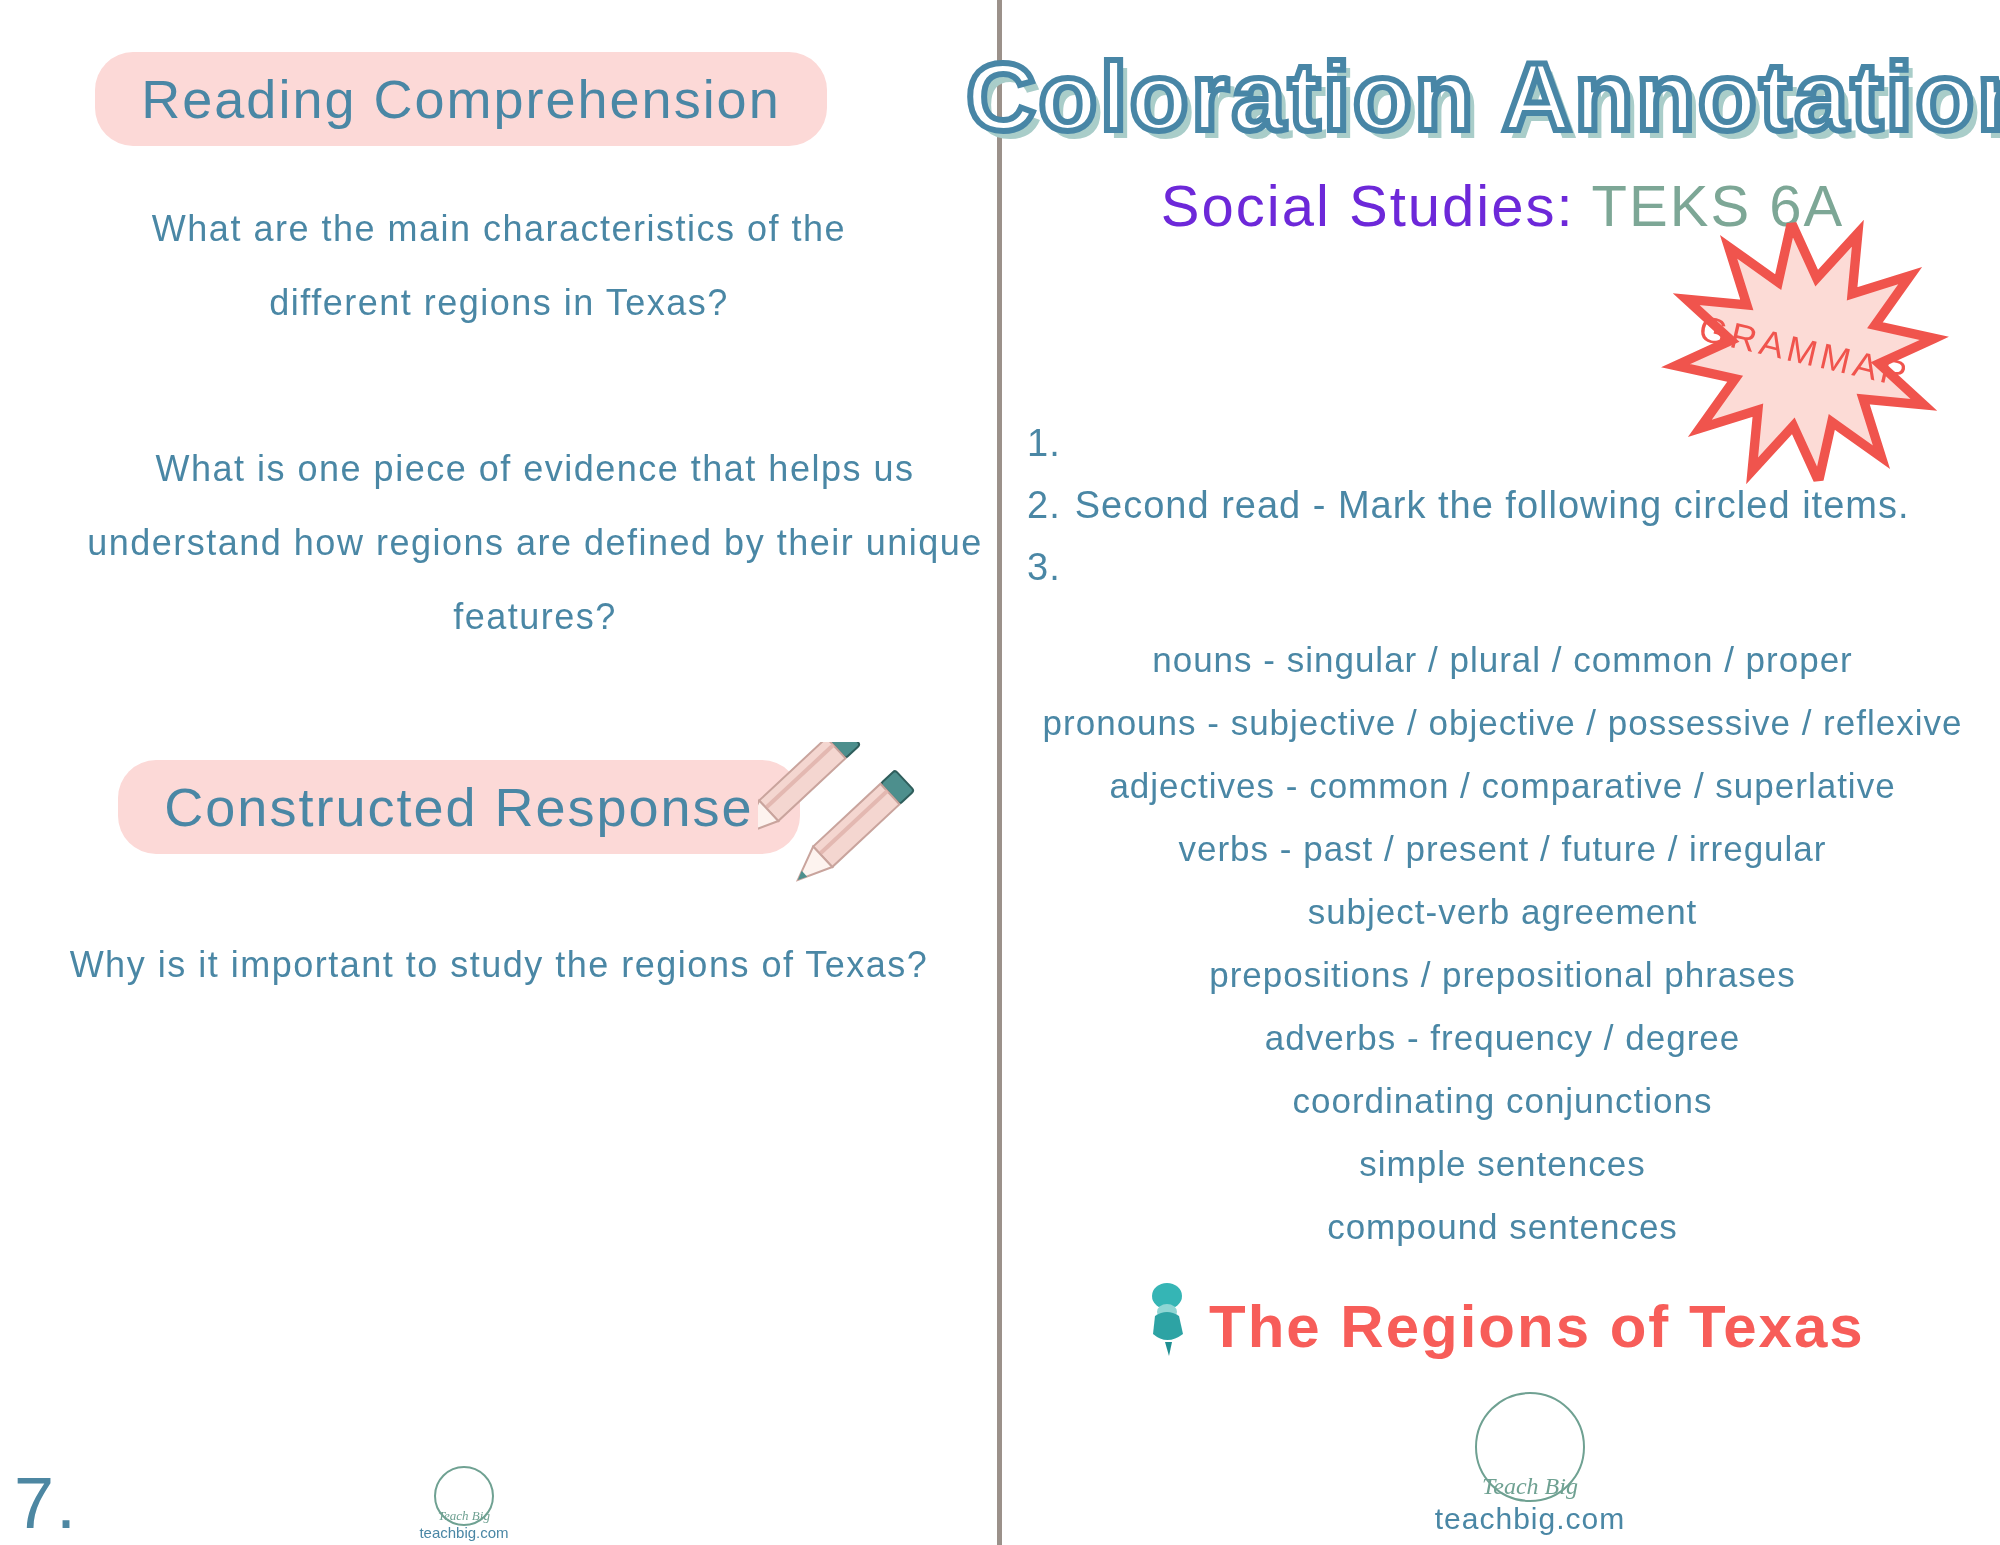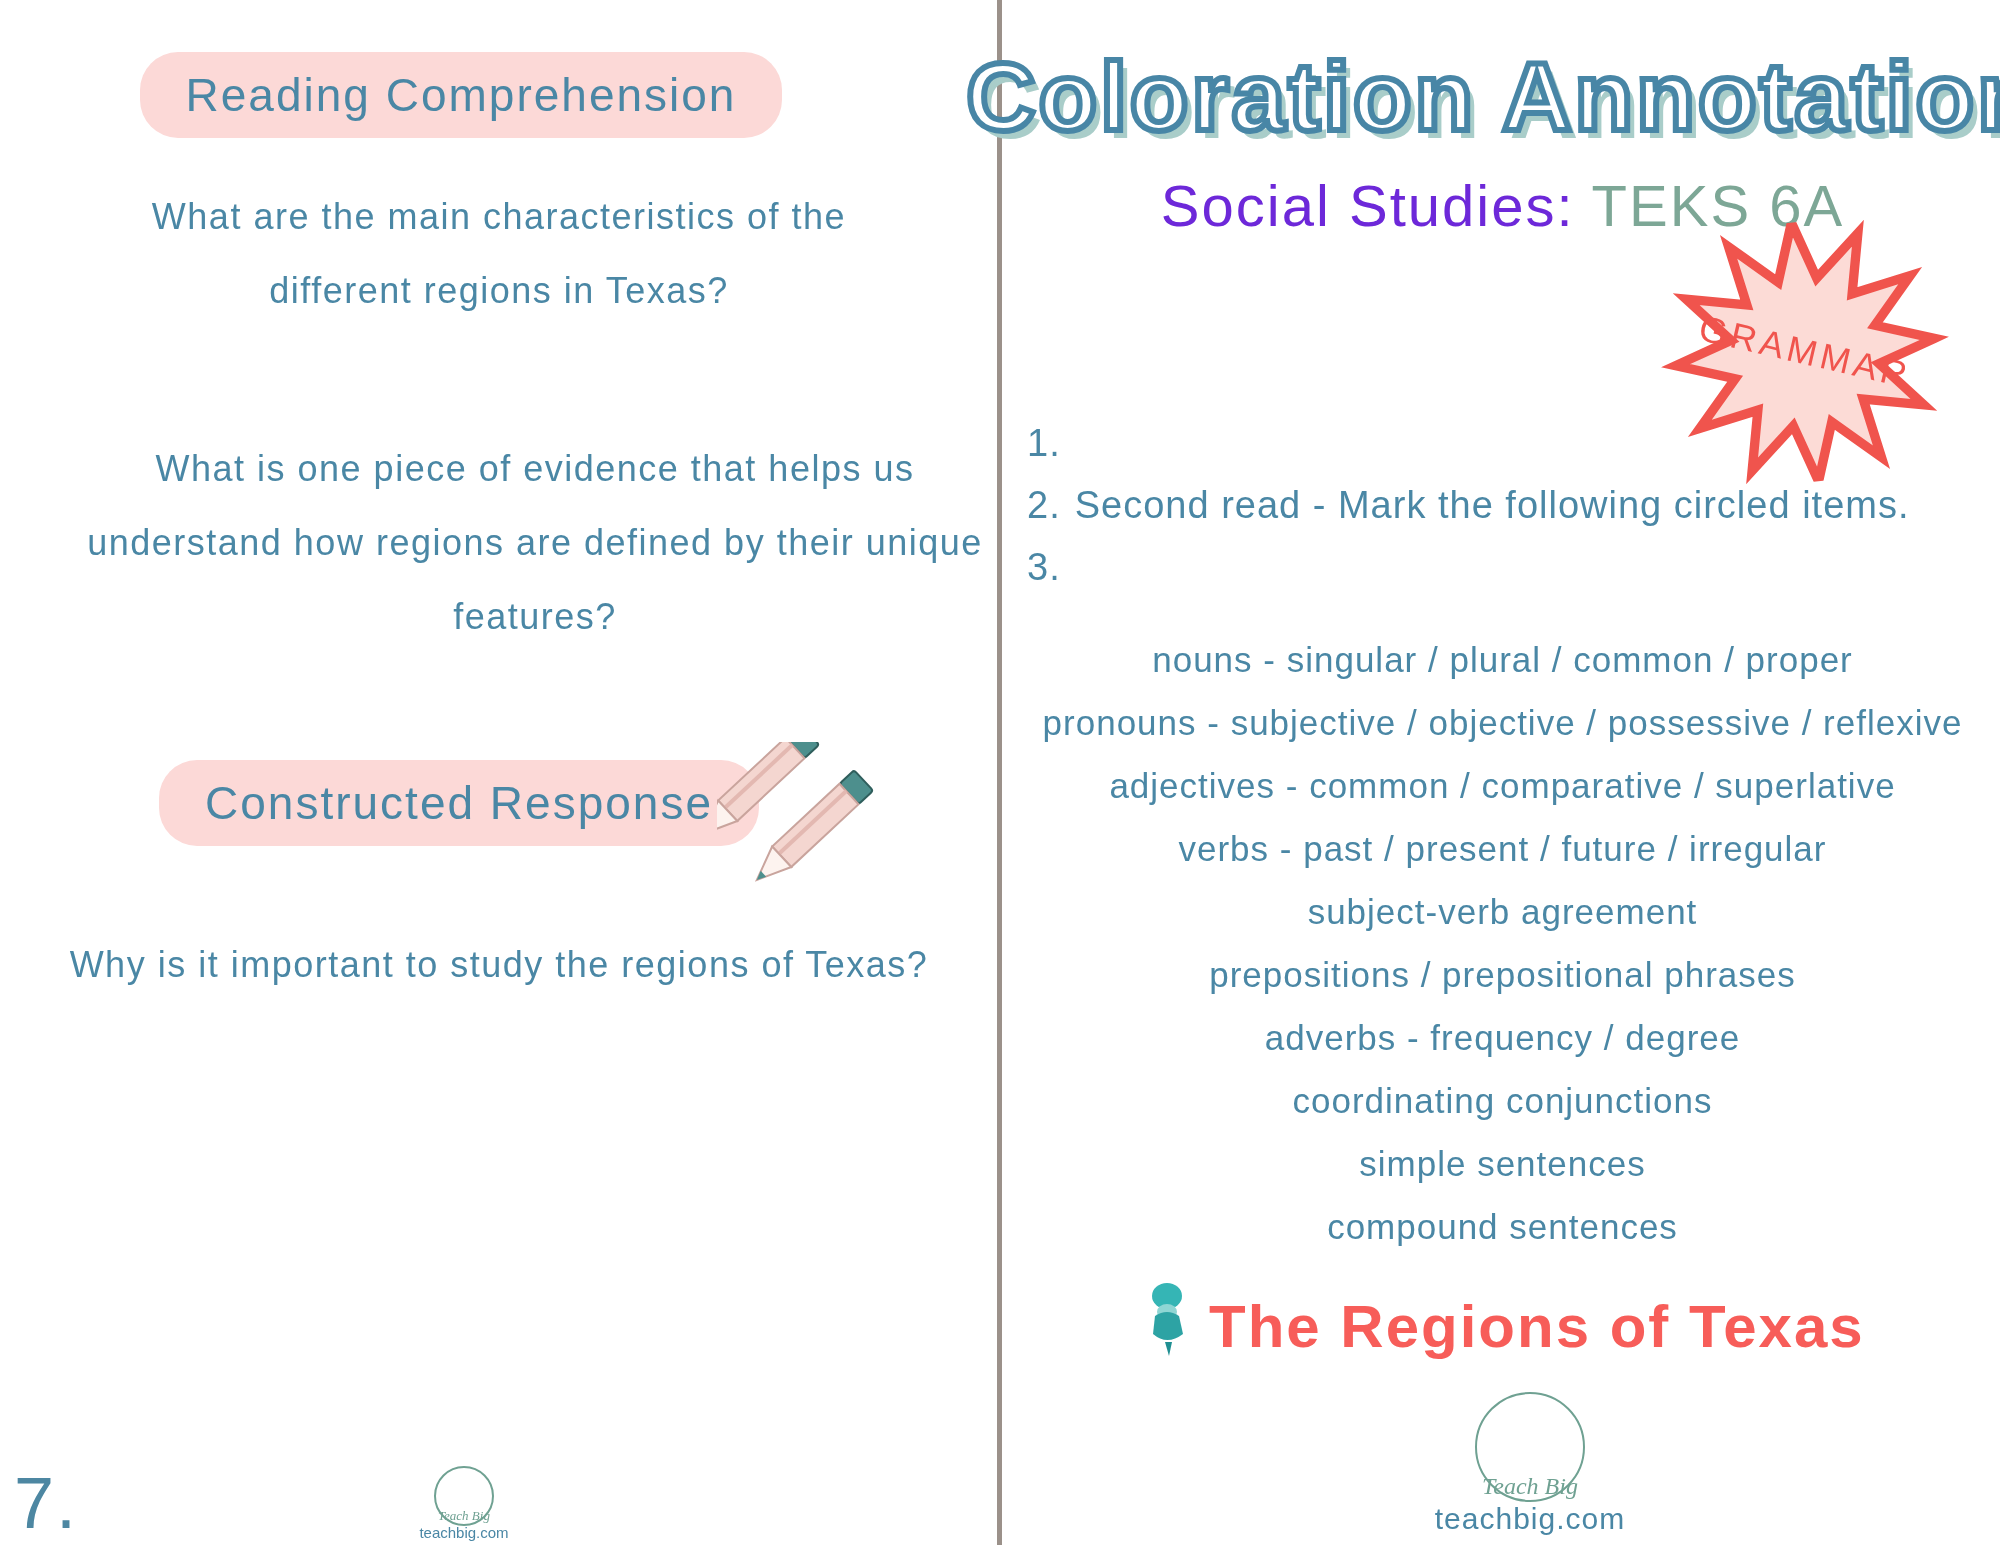--- a/index.html
+++ b/index.html
@@ -11,27 +11,27 @@
   #left-page{left:0;width:998px;}
   #right-page{left:1005px;width:995px;}
   #divider{
     position:absolute;left:997px;top:0;width:5px;height:1545px;
     background:#9b918a;
   }
   .centered-row{position:absolute;width:100%;display:flex;justify-content:center;}
   
   .badge{
     background:#fcd9d7;border-radius:38px;padding:16px 46px;
-    font-size:46px;letter-spacing:2px;color:#4a87a5;white-space:nowrap;
+    font-size:54px;letter-spacing:2px;color:#4a87a5;white-space:nowrap;
   }
   .question{
     color:#4a87a5;font-size:36px;letter-spacing:1.5px;line-height:74px;
     text-align:center;
   }
-  #q1-row{top:180px;}
+  #q1-row{top:192px;}
   #q1{max-width:780px;}
   #q2-row{top:432px;padding-left:36px;}
   #q2{max-width:930px;}
   #reading-badge-row{top:52px;transform:translateX(-38px);}
   #constructed-badge-row{top:760px;transform:translateX(-40px);}
   .badge-wrap{position:relative;}
   #pencils{position:absolute;right:-118px;top:-18px;}
   #q3-row{top:928px;}
   #q3{max-width:960px;}
   #page-number{

